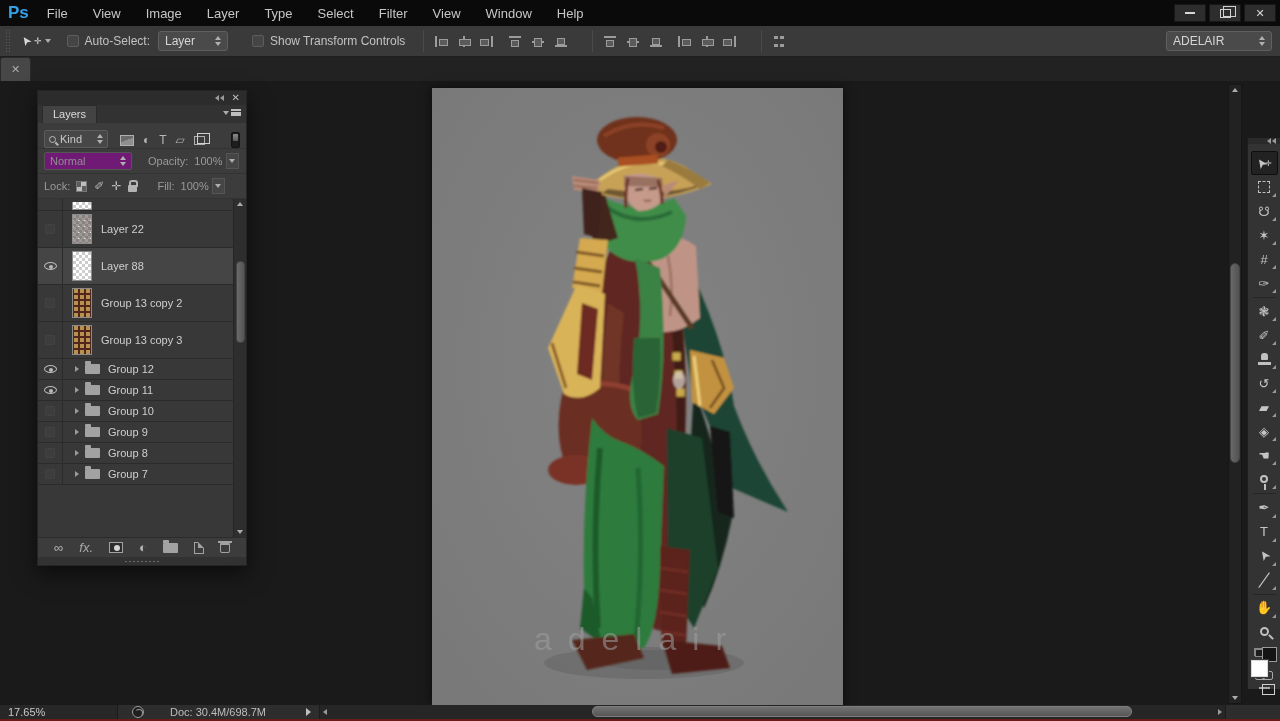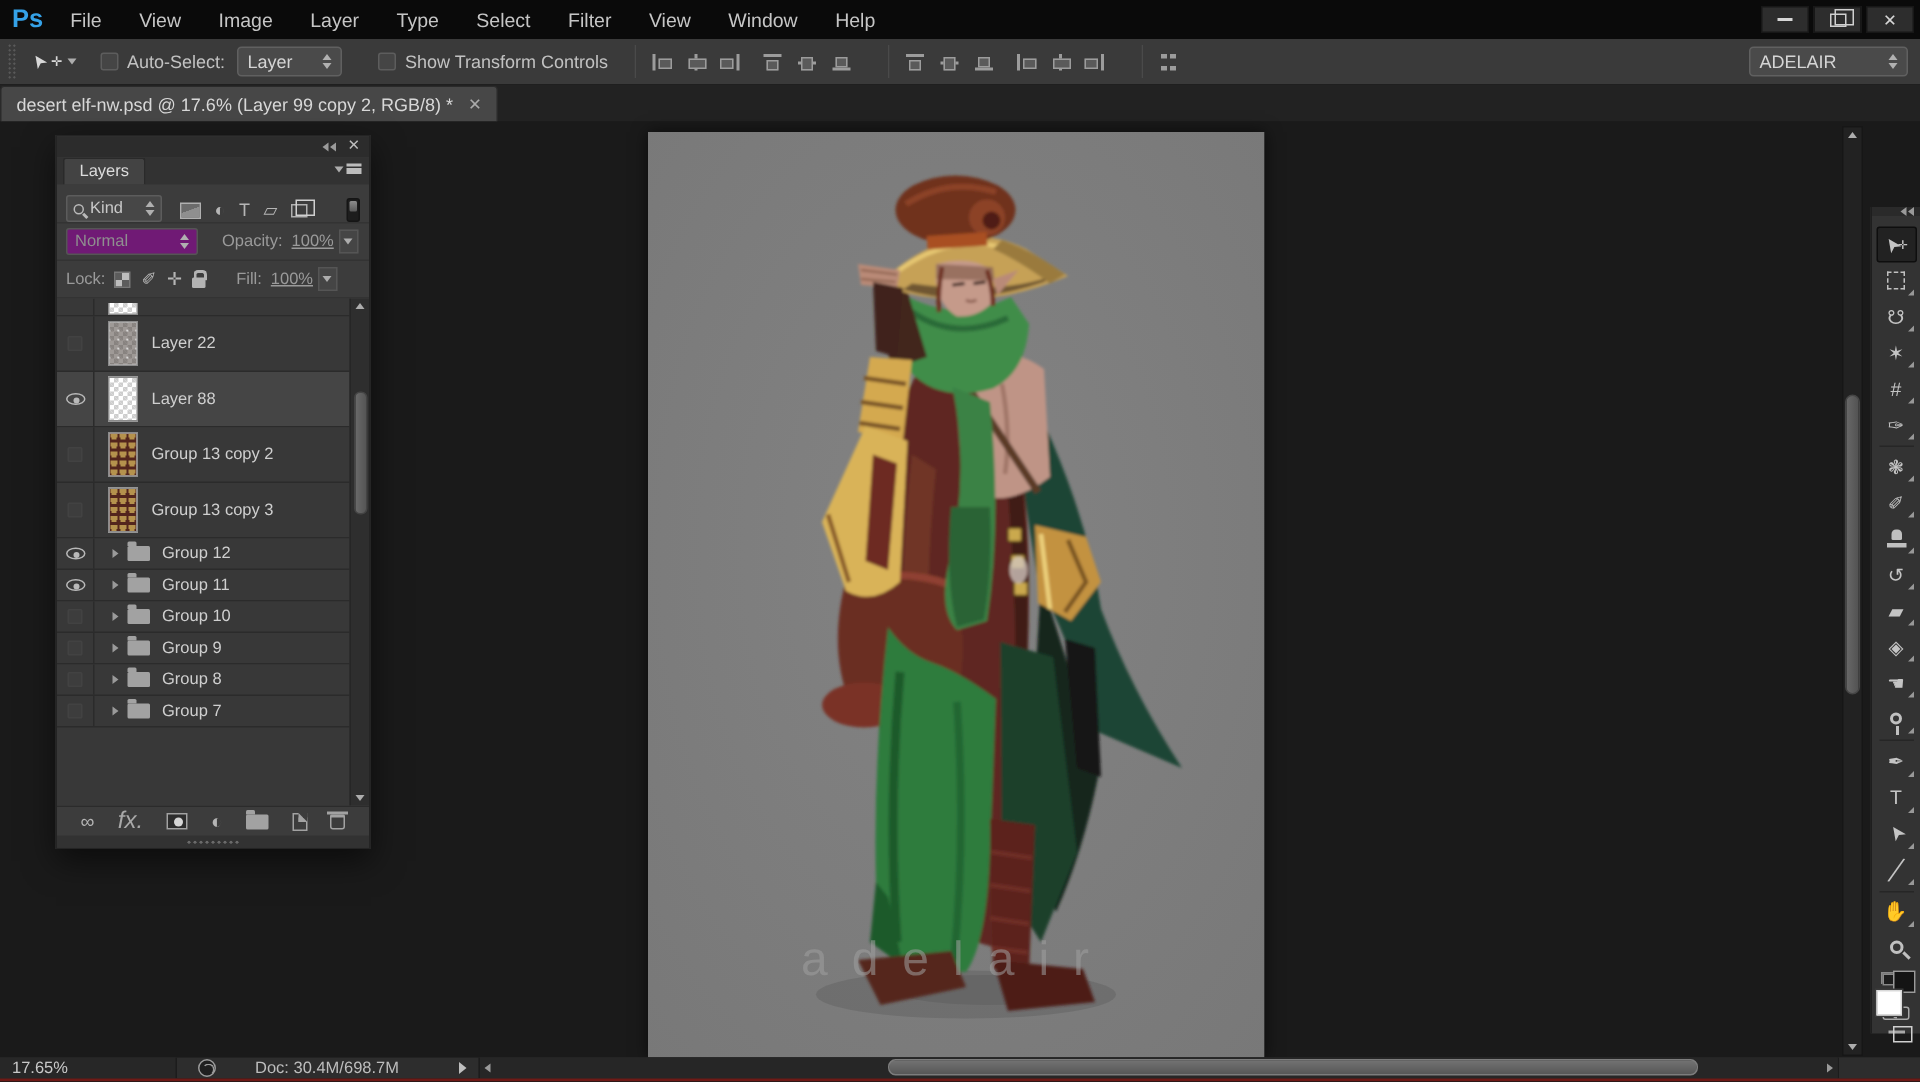--- a/index.html
+++ b/index.html
@@ -82,21 +82,21 @@
   .i-lens{width:7px;height:7px;border:1px solid #b9b9b9;border-radius:50%;position:relative;flex:none;}
   .i-lens::after{content:"";position:absolute;left:5px;top:6px;width:4px;height:1.5px;background:#b9b9b9;transform:rotate(45deg);}
   .ficons{display:flex;align-items:center;gap:9px;margin-left:4px;flex:1;}
   .fic{color:#b5b5b5;font-size:12px;line-height:1;}
   .i-pic{width:14px;height:11px;border:1px solid #b0b0b0;background:linear-gradient(160deg,#6b6b6b 45%,#8f8f8f 46%);}
   .i-toggle{width:9px;height:16px;background:#1d1d1d;border-radius:2px;margin-left:auto;position:relative;border:1px solid #151515;}
   .i-toggle::before{content:"";position:absolute;left:1px;top:1px;width:5px;height:7px;background:linear-gradient(#8d8d8d,#5a5a5a);border-radius:1px;}
   .brow{height:25px;display:flex;align-items:center;padding:0 6px;gap:6px;border-bottom:1px solid #333;color:#9a9a9a;}
   .mode-dd{width:88px;height:18px;display:flex;align-items:center;background:#701a75;border:1px solid #555;border-radius:2px;padding:0 5px;color:#8f8f8f;}
   .valbox{display:flex;align-items:center;gap:0;}
-  .val{color:#9a9a9a;text-decoration:underline;}
+  .val{color:#9a9a9a;}
   .dbtn{width:13px;height:16px;background:#454545;border:1px solid #555;display:flex;align-items:center;justify-content:center;margin-left:3px;}
   .lockrow-icons{display:flex;align-items:center;gap:7px;}
   .i-checker10{width:11px;height:11px;background:conic-gradient(#bdbdbd 0 25%,#5c5c5c 0 50%,#bdbdbd 0 75%,#5c5c5c 0);border:1px solid #777;}
   .i-lock{width:9px;height:7px;background:#b3b3b3;position:relative;margin-top:4px;border-radius:1px;}
   .i-lock::before{content:"";position:absolute;left:1px;top:-5px;width:5px;height:5px;border:2px solid #b3b3b3;border-bottom:none;border-radius:3px 3px 0 0;}
   .llist{flex:1;position:relative;overflow:hidden;background:#383838;}
   .lrows{position:absolute;left:0;top:0;right:13px;}
   .lrow{display:flex;align-items:center;border-bottom:1px solid #2b2b2b;background:#383838;height:37px;}
   .lrow.partial{height:12px;overflow:hidden;}
   .lrow.sel{background:#454545;}
@@ -115,21 +115,21 @@
   .lname{color:#cfcfcf;font-size:11px;}
   .gtri{margin:0 6px 0 12px;}
   .i-folder{width:15px;height:10px;background:#a2a2a2;border-radius:1px;position:relative;margin-right:8px;flex:none;}
   .i-folder::before{content:"";position:absolute;left:0;top:-3px;width:6px;height:3px;background:#a2a2a2;border-radius:1px 1px 0 0;}
   .pscroll{position:absolute;right:0;top:0;bottom:0;width:13px;background:#2e2e2e;border-left:1px solid #262626;}
   .pscroll .up{position:absolute;top:3px;left:3px;}
   .pscroll .dn{position:absolute;bottom:3px;left:3px;}
   .pscroll .thumb{position:absolute;left:2px;top:62px;height:82px;width:9px;background:linear-gradient(90deg,#6a6a6a,#555);border-radius:4px;border:1px solid #444;}
   .pfooter{height:20px;background:#3c3c3c;border-top:1px solid #2b2b2b;display:flex;align-items:center;justify-content:space-evenly;color:#a8a8a8;font-size:12px;}
   .pfooter .fic{font-size:13px;}
-  .fx-lbl{font-style:italic;font-size:16px;color:#a8a8a8;}
+  .fx-lbl{font-style:italic;font-size:13px;color:#a8a8a8;}
   .i-mask{width:14px;height:11px;border:1px solid #a2a2a2;background:#2d2d2d;position:relative;}
   .i-mask::after{content:"";position:absolute;left:4px;top:2px;width:6px;height:6px;background:#d6d6d6;border-radius:50%;}
   .i-page{width:10px;height:12px;border:1px solid #a2a2a2;position:relative;background:#3c3c3c;}
   .i-page::after{content:"";position:absolute;right:-1px;top:-1px;border:3px solid #3c3c3c;border-left-color:#a2a2a2;border-bottom-color:#a2a2a2;width:0;height:0;}
   .i-trash{width:10px;height:10px;border:1px solid #a2a2a2;border-top:2px solid #a2a2a2;border-radius:1px 1px 2px 2px;position:relative;}
   .i-trash::before{content:"";position:absolute;left:-3px;top:-4px;width:14px;height:2px;background:#a2a2a2;}
   .pgrip{height:8px;display:flex;align-items:center;justify-content:center;background:#323232;}
   .pgrip i{width:36px;height:3px;background-image:radial-gradient(#6a6a6a 40%,rgba(0,0,0,0) 42%);background-size:4px 3px;}
 
   
@@ -256,21 +256,20 @@
     <span>ADELAIR</span>
     <span class="ud">
         <i class="a"></i>
         <i class="b"></i>
       </span>
   </div>
 </div>
 
 <div class="tabstrip">
   <div class="doctab">
-    <span>desert elf-nw.psd @ 17.6% (Layer 99 copy 2, RGB/8) *</span>
     <span class="x">✕</span>
   </div>
 </div>
 
 <div class="workarea">
 
   <div class="canvas-wrap">
     <svg width="411" height="617" viewBox="0 0 411 617" xmlns="http://www.w3.org/2000/svg">
       <defs>
         <radialGradient id="vg" cx="50%" cy="45%" r="75%">

